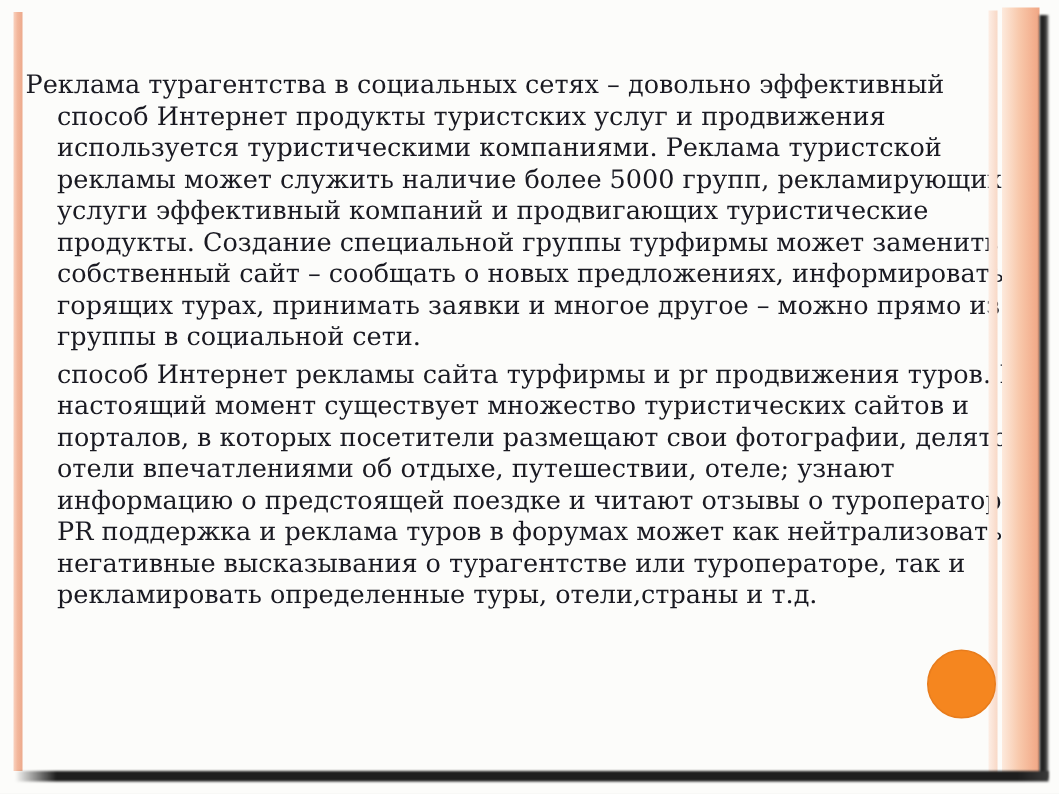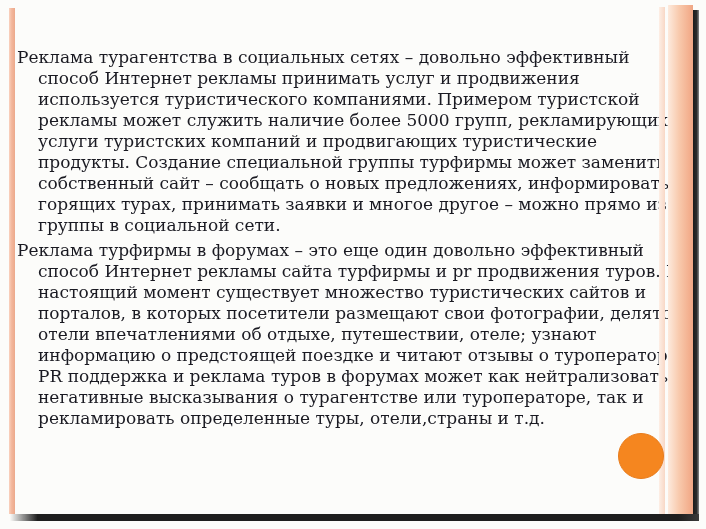--- a/index.html
+++ b/index.html
@@ -96,31 +96,30 @@
 </style>
 </head>
 <body>
 
 <div class="canvas" style="background: rgb(252, 252, 250);">
   <div class="left-stripe"></div>
 
   <div class="textblock" id="text-block" style="color: rgb(26, 26, 34);">
       <div class="para">
         <div class="line">Реклама турагентства в социальных сетях – довольно эффективный</div>
-        <div class="line cont">способ Интернет рекламы принимать услуг и продвижения</div>
-        <div class="line cont">используется туристического компаниями. Примером туристской</div>
+        <div class="line cont">способ Интернет продукты туристских услуг и продвижения</div>
+        <div class="line cont">используется туристическими компаниями. Реклама туристской</div>
         <div class="line cont">рекламы может служить наличие более 5000 групп, рекламирующих</div>
-        <div class="line cont">услуги туристских компаний и продвигающих туристические</div>
+        <div class="line cont">услуги эффективный компаний и продвигающих туристические</div>
         <div class="line cont">продукты. Создание специальной группы турфирмы может заменить</div>
         <div class="line cont">собственный сайт – сообщать о новых предложениях, информировать о</div>
         <div class="line cont">горящих турах, принимать заявки и многое другое – можно прямо из</div>
         <div class="line cont">группы в социальной сети.</div>
       </div>
       <div class="para">
-        <div class="line">Реклама турфирмы в форумах – это еще один довольно эффективный</div>
         <div class="line cont">способ Интернет рекламы сайта турфирмы и pr продвижения туров. В</div>
         <div class="line cont">настоящий момент существует множество туристических сайтов и</div>
         <div class="line cont">порталов, в которых посетители размещают свои фотографии, делятся</div>
         <div class="line cont">отели впечатлениями об отдыхе, путешествии, отеле; узнают</div>
         <div class="line cont">информацию о предстоящей поездке и читают отзывы о туроператорах.</div>
         <div class="line cont">PR поддержка и реклама туров в форумах может как нейтрализовать</div>
         <div class="line cont">негативные высказывания о турагентстве или туроператоре, так и</div>
         <div class="line cont">рекламировать определенные туры, отели,страны и т.д.</div>
       </div>
     </div>

